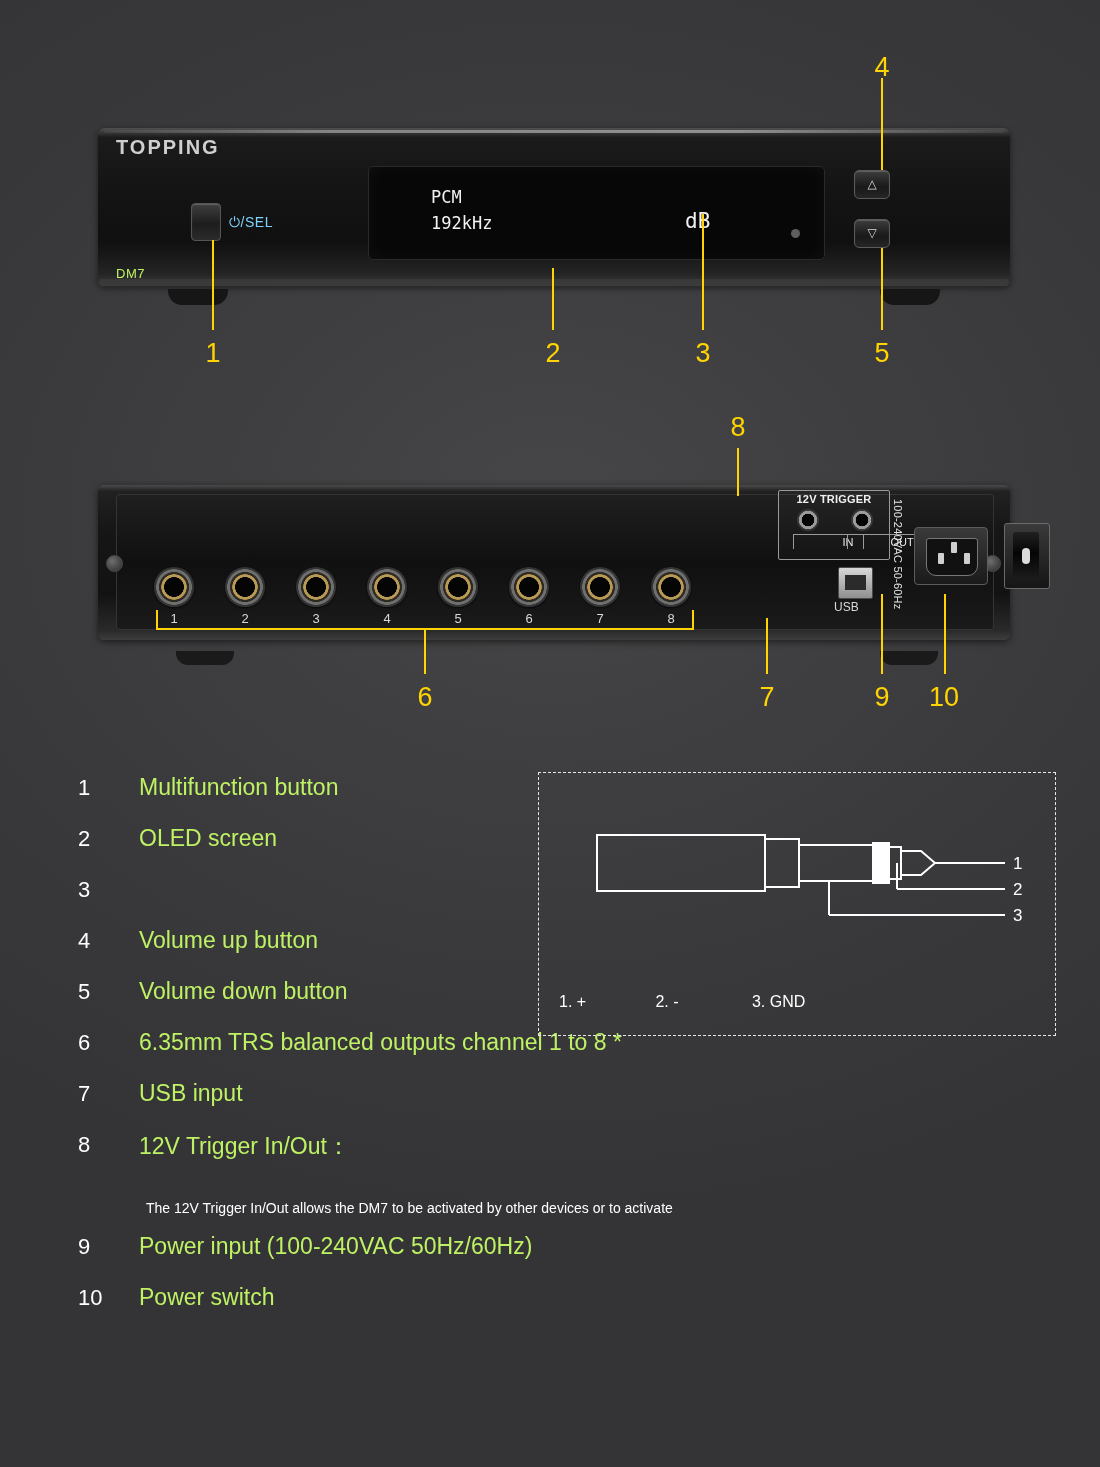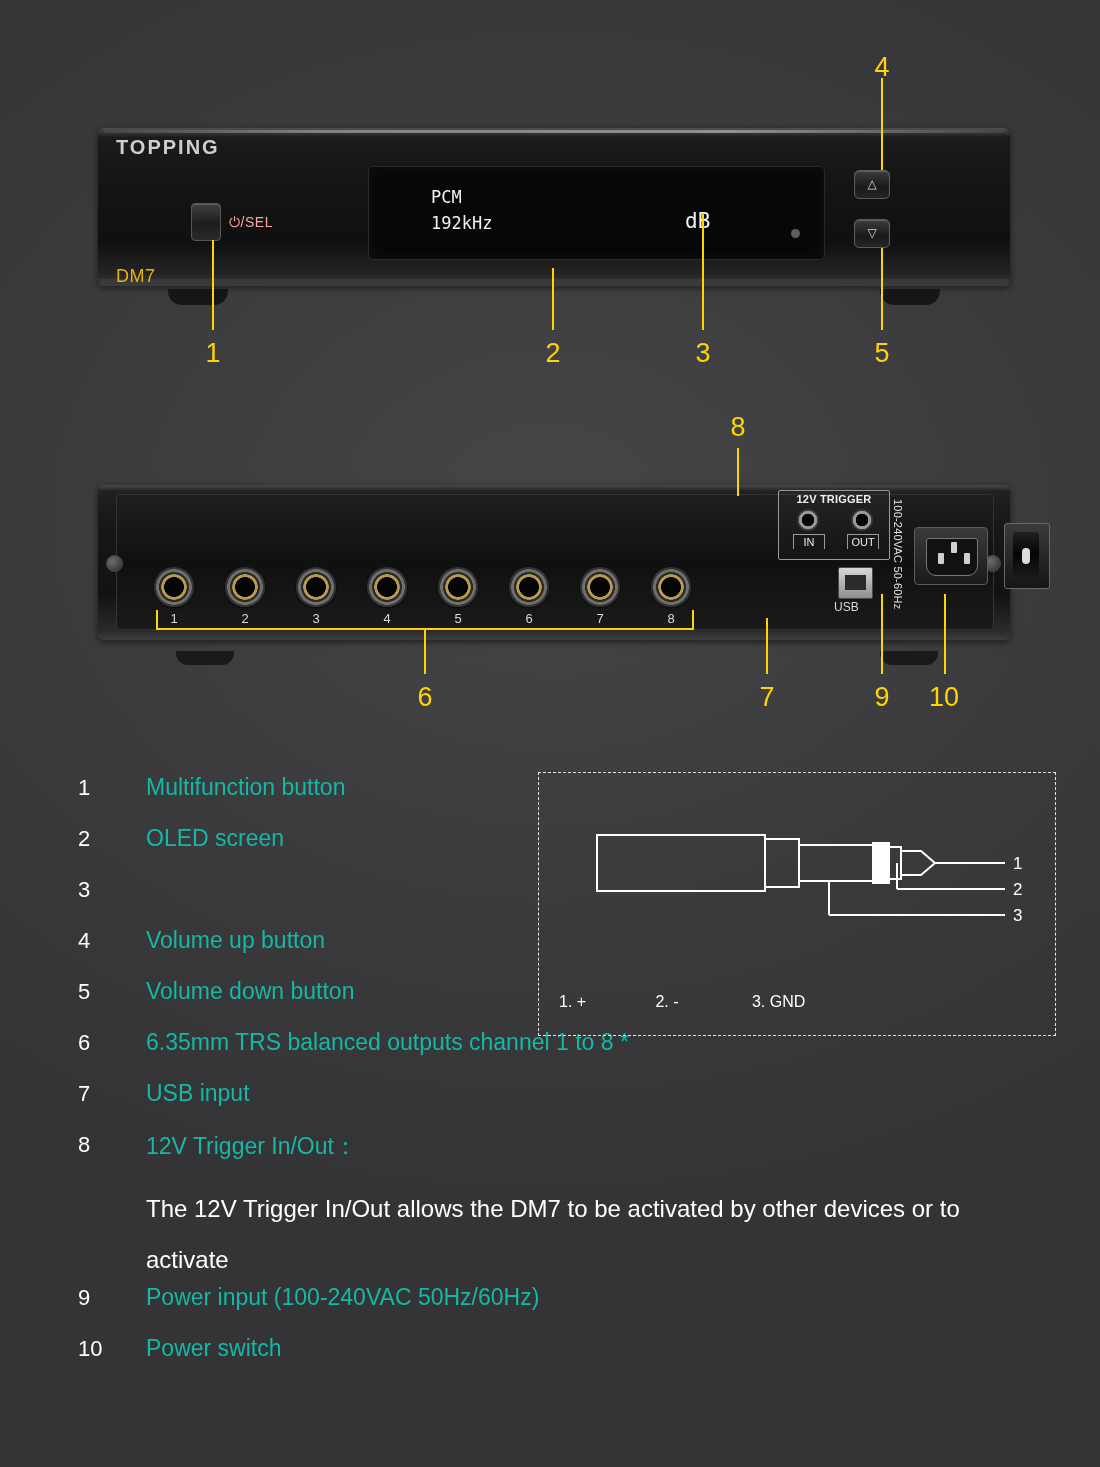--- a/index.html
+++ b/index.html
@@ -64,39 +64,39 @@
     left: 18px; top: 8px;
     font-size: 20px;
     letter-spacing: 2px;
     color: #cfcfcf;
     font-weight: 700;
     font-family: "Liberation Sans", sans-serif;
   }
   .model {
     position: absolute;
     left: 18px; top: 138px;
-    font-size: 18px;
-    color: #eab308;
+    font-size: 13px;
+    color: #bef264;
     letter-spacing: .5px;
   }
   
   .power-btn {
     position: absolute;
     left: 93px; top: 75px;
     width: 28px; height: 36px;
     border-radius: 4px;
     background: linear-gradient(180deg, #3f3f3f, #1d1d1d 55%, #2b2b2b);
     border: 1px solid #555;
     box-shadow: inset 0 1px 1px rgba(255,255,255,.18);
   }
   .power-label {
     position: absolute;
     left: 131px; top: 86px;
     font-size: 14px;
-    color: #fca5a5;
+    color: #7dd3fc;
     letter-spacing: .5px;
   }
   
   .oled-window {
     position: absolute;
     left: 270px; top: 38px;
     width: 455px; height: 92px;
     border-radius: 5px;
     background: #070707;
     border: 1px solid #2a2a2a;
@@ -263,20 +263,21 @@
   .trig-lbl {
     position: absolute;
     top: 49px;
     font-size: 11px;
     color: #e8e8e8;
     text-align: center;
     width: 30px;
     border: 1px solid #9a9a9a;
     border-bottom: none;
     line-height: 14px;
+    padding-left: 39px;
   }
   #trigger-in-label { left: 695px; }
   #trigger-out-label { left: 749px; }
 
   .ac-spec {
     position: absolute;
     left: 790px; top: 6px;
     width: 16px; height: 126px;
     font-size: 11px;
     color: #e3e3e3;
@@ -357,31 +358,31 @@
   .legend-idx {
     position: absolute;
     left: 0;
     top: 0;
     width: 44px;
     font-size: 22px;
     color: #ffffff;
   }
   .legend-label {
     position: absolute;
-    left: 68px;
+    left: 61px;
     top: -1px;
     font-size: 23px;
-    color: #14b8a6;
+    color: #bef264;
     white-space: nowrap;
   }
   .legend-para {
     position: relative;
     left: 68px;
     width: 890px;
-    font-size: 24px;
+    font-size: 14px;
     line-height: 51px;
     color: #ffffff;
   }
 
   
   #tips-box {
     position: absolute;
     left: 538px;
     top: 772px;
     width: 516px;

